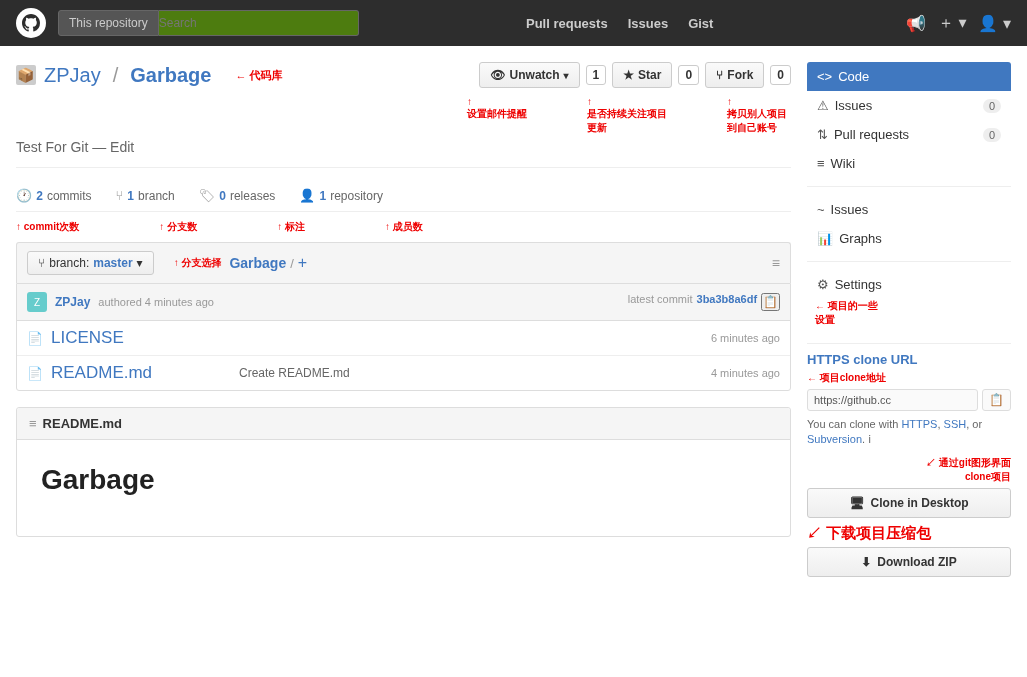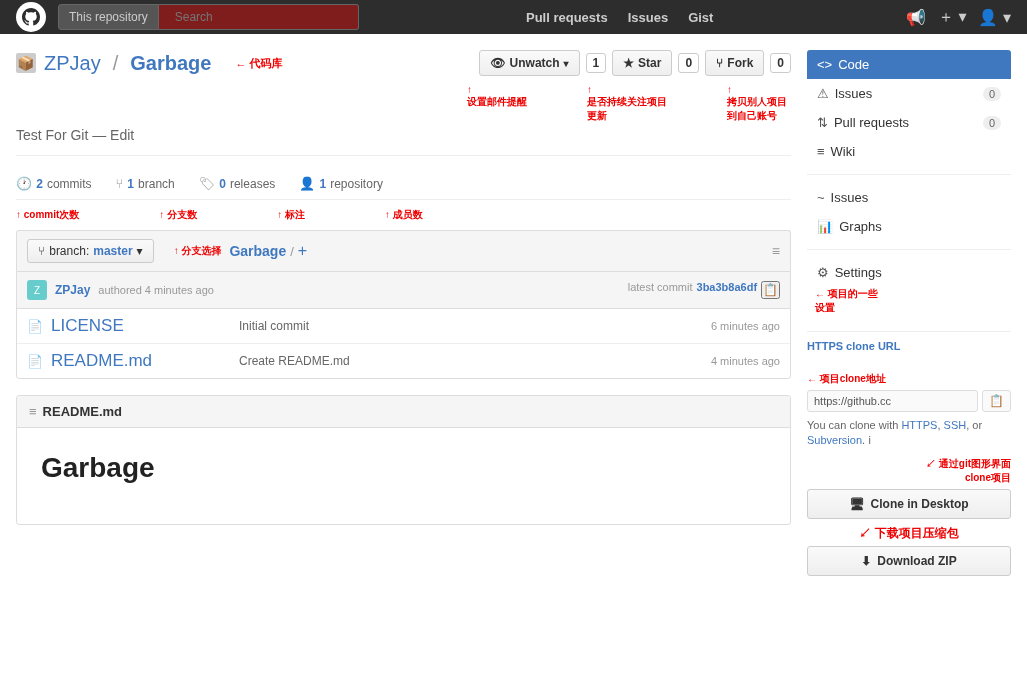--- a/index.html
+++ b/index.html
@@ -1,21 +1,21 @@
 <!DOCTYPE html>
 <html><head>
   <meta charset="utf-8">
   <style>
     * { box-sizing: border-box; margin: 0; padding: 0; }
     body { font-family: -apple-system, BlinkMacSystemFont, "Segoe UI", Helvetica, Arial, sans-serif; font-size: 13px; color: #333; background: #fff; }
 
     
     .topnav {
       background: #2d2d2d;
-      height: 34px;
+      height: 46px;
       display: flex;
       align-items: center;
       padding: 0 16px;
       gap: 12px;
     }
     .topnav-logo {
       width: 30px; height: 30px;
       background: #fff;
       border-radius: 50%;
       display: flex; align-items: center; justify-content: center;
@@ -31,25 +31,25 @@
     .topnav-repo-label {
       background: #555;
       color: #ccc;
       padding: 5px 10px;
       border-radius: 3px 0 0 3px;
       font-size: 12px;
       white-space: nowrap;
       border: 1px solid #666;
     }
     .topnav-search-input {
-      background: #7f1d1d;
+      background: #4d7c0f;
       border: 1px solid #666;
       border-left: none;
       color: #ccc;
-      padding: 5px 16px;
+      padding: 5px 0;
       font-size: 12px;
       border-radius: 0 3px 3px 0;
       width: 200px;
       outline: none;
     }
     .topnav-links {
       display: flex; gap: 20px; align-items: center; margin-left: 16px;
     }
     .topnav-link {
       color: #ccc; font-size: 13px; font-weight: 600; text-decoration: none; cursor: pointer;
@@ -262,21 +262,21 @@
       margin-left: auto;
       background: #eee; color: #666;
       border-radius: 10px; padding: 1px 6px; font-size: 11px;
     }
     .sidebar-divider {
       border: none; border-top: 1px solid #eee; margin: 8px 0;
     }
     .sidebar-clone-section {
       margin-top: 8px;
     }
-    .clone-label { font-size: 11px; font-weight: 700; color: #555; margin-bottom: 20px; }
+    .clone-label { font-size: 13px; font-weight: 700; color: #555; margin-bottom: 4px; }
     .clone-label span { color: #4078c0; }
     .clone-url-row {
       display: flex; align-items: center; gap: 4px; margin-bottom: 6px;
     }
     .clone-url-input {
       flex: 1;
       border: 1px solid #ddd;
       border-radius: 3px;
       padding: 4px 6px;
       font-size: 11px;
@@ -438,21 +438,20 @@
         <div class="commit-hash-area">
           <span class="commit-hash-label">latest commit</span>
           <a class="commit-hash">3ba3b8a6df</a>
           <button class="copy-icon">📋</button>
         </div>
       </div>
 
       <div class="file-row">
         <span class="file-icon">📄</span>
         <a class="file-name">LICENSE</a>
-        <span class="file-message">Initial commit</span>
         <span class="file-time">6 minutes ago</span>
       </div>
       <div class="file-row">
         <span class="file-icon">📄</span>
         <a class="file-name">README.md</a>
         <span class="file-message">Create README.md</span>
         <span class="file-time">4 minutes ago</span>
       </div>
     </div>
 
@@ -528,21 +527,21 @@
       <p class="clone-note">
         You can clone with <a>HTTPS</a>, <a>SSH</a>, or <a>Subversion</a>. ℹ
       </p>
 
       <div style="color:#e00; font-size:10px; font-weight:bold; margin-bottom:4px; text-align:right;">↙ 通过git图形界面<br>clone项目</div>
       <button class="clone-desktop-btn">
         <span>🖥</span>
         <span>Clone in Desktop</span>
       </button>
 
-      <div style="color:#e00; font-size:12px; font-weight:bold; margin-top:4px; margin-bottom:4px; text-align:center;">↙ 下载项目压缩包</div>
+      <div style="color:#e00; font-size:15px; font-weight:bold; margin-top:4px; margin-bottom:4px; text-align:left;">↙ 下载项目压缩包</div>
       <button class="download-zip-btn">
         <span>⬇</span>
         <span>Download ZIP</span>
       </button>
     </div>
   </div>
 
 </div>
 
 </body></html>

